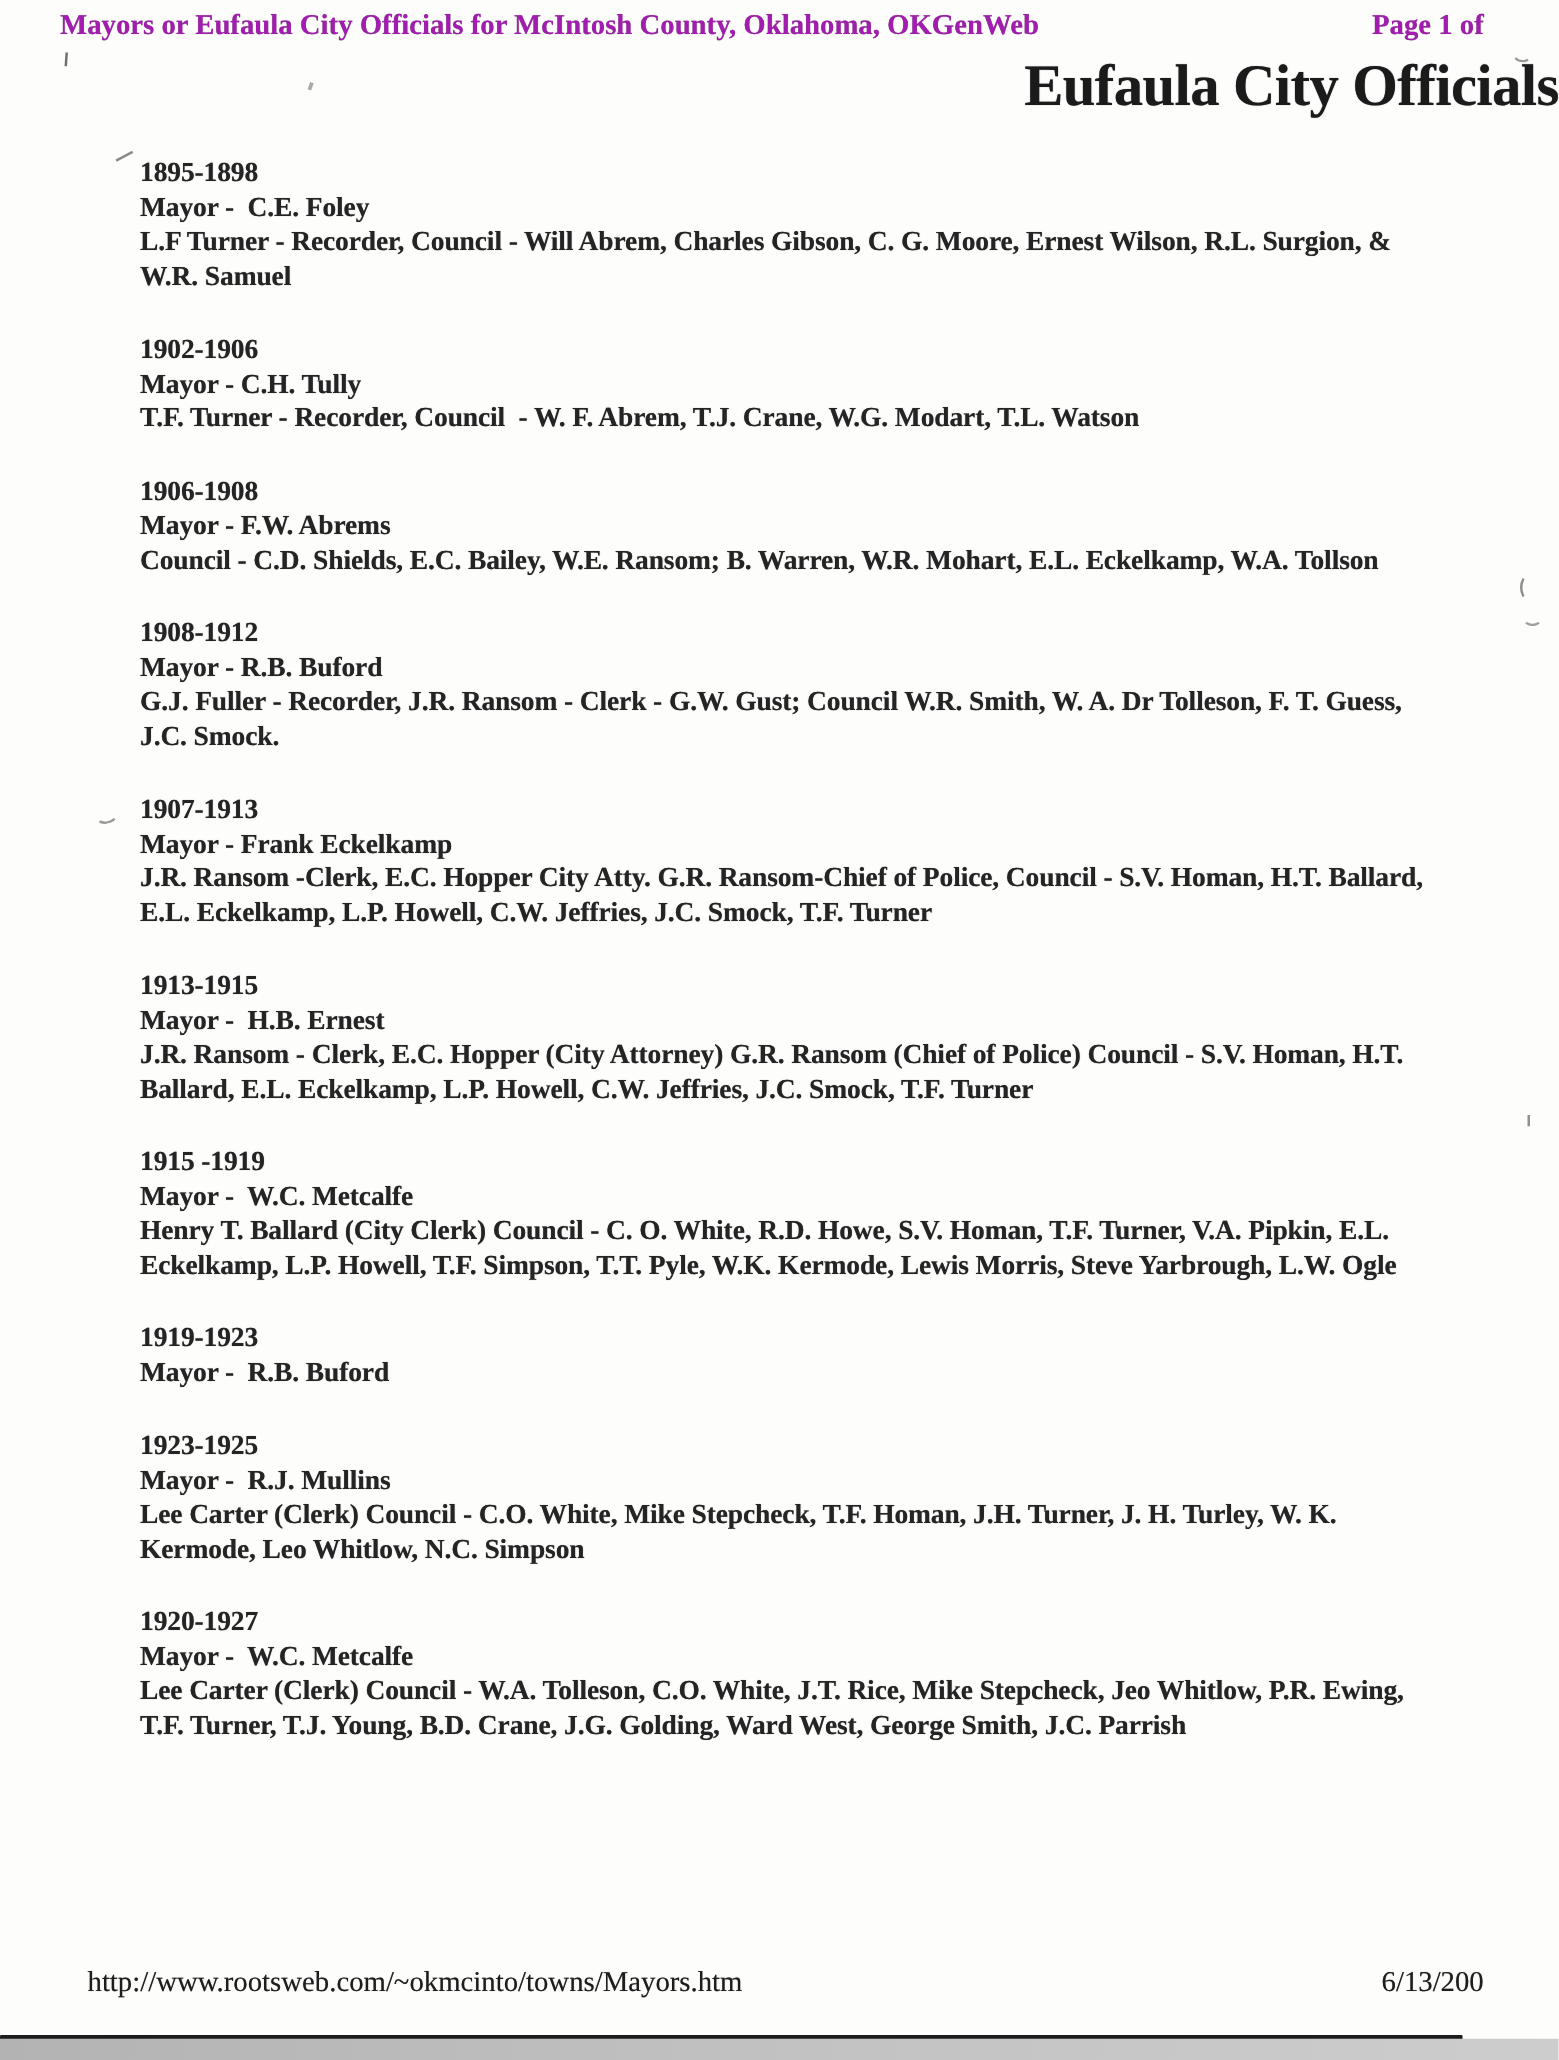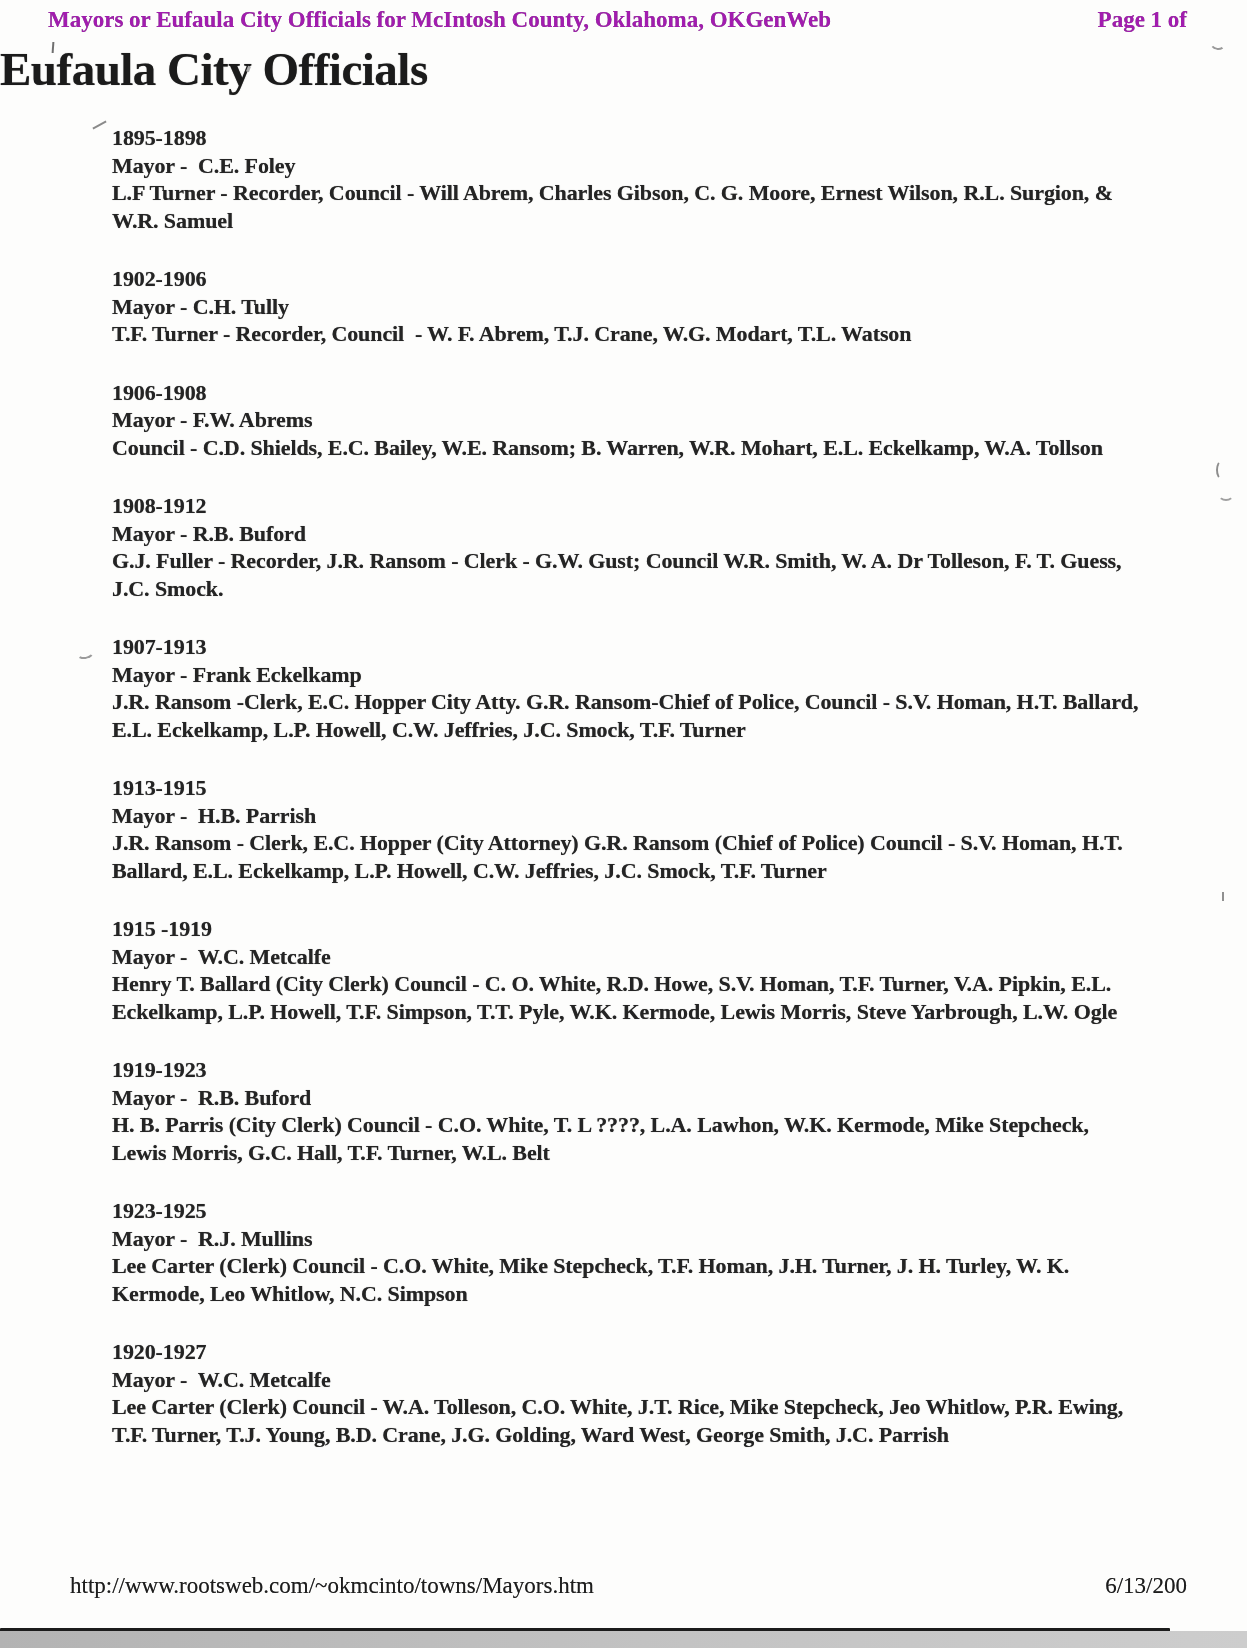--- a/index.html
+++ b/index.html
@@ -32,21 +32,21 @@
     white-space: pre-wrap;
     font-weight: bold;
   }
 
   
   .doc-title {
     position: absolute;
     top: 42px;
     left: 0;
     width: 100%;
-    text-align: left;
+    text-align: right;
     font-size: 47px;
     font-weight: bold;
     letter-spacing: -0.5px;
     color: #1b1b1b;
     text-shadow: 0 0 0.8px rgba(20,20,20,0.6);
     margin: 0;
   }
 
   
   .sections {
@@ -151,34 +151,33 @@
   </div>
 
   <div class="term-section">
     <div class="line">1907-1913</div>
     <div class="line">Mayor - Frank Eckelkamp</div>
     <div class="line">J.R. Ransom -Clerk, E.C. Hopper City Atty. G.R. Ransom-Chief of Police, Council - S.V. Homan, H.T. Ballard, E.L. Eckelkamp, L.P. Howell, C.W. Jeffries, J.C. Smock, T.F. Turner</div>
   </div>
 
   <div class="term-section">
     <div class="line">1913-1915</div>
-    <div class="line">Mayor -  H.B. Parrish</div>
+    <div class="line">Mayor -  H.B. Ernest</div>
     <div class="line">J.R. Ransom - Clerk, E.C. Hopper (City Attorney) G.R. Ransom (Chief of Police) Council - S.V. Homan, H.T. Ballard, E.L. Eckelkamp, L.P. Howell, C.W. Jeffries, J.C. Smock, T.F. Turner</div>
   </div>
 
   <div class="term-section">
     <div class="line">1915 -1919</div>
     <div class="line">Mayor -  W.C. Metcalfe</div>
     <div class="line">Henry T. Ballard (City Clerk) Council - C. O. White, R.D. Howe, S.V. Homan, T.F. Turner, V.A. Pipkin, E.L. Eckelkamp, L.P. Howell, T.F. Simpson, T.T. Pyle, W.K. Kermode, Lewis Morris, Steve Yarbrough, L.W. Ogle</div>
   </div>
 
   <div class="term-section">
     <div class="line">1919-1923</div>
     <div class="line">Mayor -  R.B. Buford</div>
-    <div class="line">H. B. Parris (City Clerk) Council - C.O. White, T. L ????, L.A. Lawhon, W.K. Kermode, Mike Stepcheck, Lewis Morris, G.C. Hall, T.F. Turner, W.L. Belt</div>
   </div>
 
   <div class="term-section">
     <div class="line">1923-1925</div>
     <div class="line">Mayor -  R.J. Mullins</div>
     <div class="line">Lee Carter (Clerk) Council - C.O. White, Mike Stepcheck, T.F. Homan, J.H. Turner, J. H. Turley, W. K. Kermode, Leo Whitlow, N.C. Simpson</div>
   </div>
 
   <div class="term-section">
     <div class="line">1920-1927</div>

